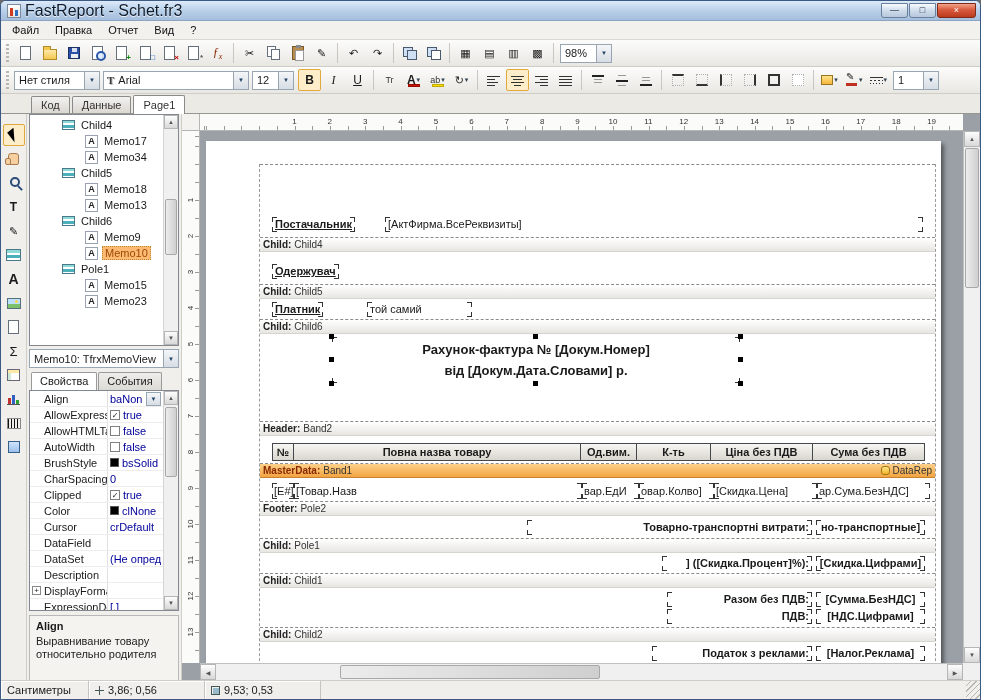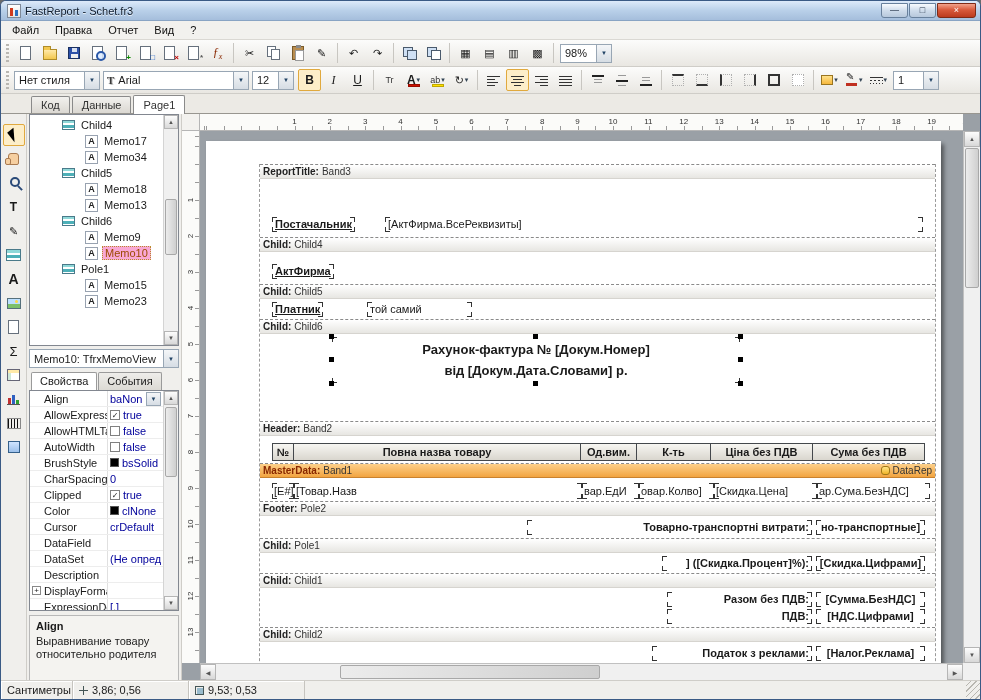--- a/index.html
+++ b/index.html
@@ -6,21 +6,21 @@
 html,body{width:981px;height:700px;overflow:hidden}
 body{font-family:"Liberation Sans",sans-serif;font-size:11px;color:#1a1a1a;background:#6b6b6b}
 button{font-family:inherit;font-size:inherit;color:inherit;cursor:default}
 .window{width:981px;height:700px;display:flex;flex-direction:column;border:1px solid #3a5a85;border-radius:6px 6px 0 0;overflow:hidden;background:#f0efec}
 
 
 .titlebar{height:20px;flex:none;display:flex;align-items:center;gap:4px;padding:0 4px 0 6px;background:linear-gradient(#ddeafa,#b9d0e9 50%,#a5bedc);border-bottom:1px solid #89a4c4}
 .app-icon{width:14px;height:14px;flex:none;background:linear-gradient(#fff,#e4e4e4);border:1px solid #7f8a99;position:relative}
 .app-icon::before{content:"";position:absolute;left:2px;top:3px;width:3px;height:8px;background:#d03a1e}
 .app-icon::after{content:"";position:absolute;left:7px;top:5px;width:3px;height:6px;background:#2a6fc0}
-.title-text{flex:1;font-size:11px;color:#0f1c2d;text-shadow:0 1px 0 rgba(255,255,255,.75);white-space:nowrap;overflow:hidden}
+.title-text{flex:1;font-size:16px;color:#0f1c2d;text-shadow:0 1px 0 rgba(255,255,255,.75);white-space:nowrap;overflow:hidden}
 .winbtns{display:flex;gap:1px;align-self:flex-start;margin-top:2px}
 .wb{width:27px;height:15px;border:1px solid #68809c;border-radius:0 0 3px 3px;display:flex;align-items:center;justify-content:center;font-size:9px;line-height:9px;color:#1c2c40;background:linear-gradient(#f8fbfe,#cfdceb 50%,#b7c8dc)}
 .wb.close{width:39px;background:linear-gradient(#f2a38c,#d85a3c 45%,#bc3a1e);color:#fff;border-color:#7e2a16}
 
 
 .menubar{height:19px;flex:none;display:flex;align-items:center;background:#f2f1ee;border-bottom:1px solid #dad8d3;padding-left:3px}
 .mitem{padding:2px 8px;color:#111}
 
 
 .toolbar{height:27px;flex:none;display:flex;align-items:center;gap:1px;padding:0 4px;background:linear-gradient(#fcfcfb,#e9e7e2);border-bottom:1px solid #cfcdc8}
@@ -106,21 +106,21 @@
 .p-chart{width:13px;height:12px;border-bottom:1px solid #555;background:linear-gradient(#c03030,#c03030) 1px 100%/3px 6px no-repeat,linear-gradient(#3060c0,#3060c0) 5px 100%/3px 9px no-repeat,linear-gradient(#30a030,#30a030) 9px 100%/3px 4px no-repeat}
 .p-bar{width:14px;height:11px;background:repeating-linear-gradient(90deg,#111 0 1px,transparent 1px 3px);border:1px solid #888}
 .p-ole{width:12px;height:12px;border:1px solid #35608a;background:linear-gradient(#cfe4ff,#9cc0ea)}
 
 
 .leftpanel{width:155px;flex:none;display:flex;flex-direction:column;background:#f0efec;border-right:1px solid #cfcdc8;min-height:0;padding:0 2px}
 .treebox{height:232px;flex:none;background:#fff;border:1px solid #828790;position:relative;overflow:hidden}
 .treeitems{position:absolute;left:0;top:2px;right:15px;bottom:0;overflow:hidden}
 .trow{height:16px;display:flex;align-items:center;gap:4px;white-space:nowrap}
 .tlabel{padding:0 2px}
-.trow.sel .tlabel{background:#f9a8d4;border:1px dotted #b98a2c;color:#9c4a00}
+.trow.sel .tlabel{background:#fdba74;border:1px dotted #b98a2c;color:#9c4a00}
 .ticon{flex:none}
 .tband{width:13px;height:10px;border:1px solid #4a7a8a;background:linear-gradient(#8fd8d8 0 2px,#fff 2px 4px,#4db0b8 4px 7px,#fff 7px 10px)}
 .tmemo{width:13px;height:13px;border:1px solid #98a2b0;background:#fff;font-size:9px;font-weight:bold;display:flex;align-items:center;justify-content:center;color:#222}
 .tsb,.gsb{position:absolute;right:0;top:0;bottom:0;width:15px;background:#f0f0f0;border-left:1px solid #d4d4d4}
 .sbtn{position:absolute;background:linear-gradient(#fdfdfd,#d8d8d8);border:1px solid #b5b5b5;color:#555;font-size:6px;display:flex;align-items:center;justify-content:center}
 .tsb .sbtn,.gsb .sbtn{left:0;right:0;height:14px}
 .thumb{position:absolute;background:linear-gradient(90deg,#ececec,#cfcfcf);border:1px solid #a8a8a8;border-radius:2px}
 .splitter{height:3px;flex:none}
 .objcombo{margin:0 0 4px;width:100%}
 .itabs{display:flex;height:18px;flex:none;padding-left:2px}
@@ -637,31 +637,30 @@
       <div class="vruler">
         <span><span class="num" style="top:69px">1</span><span class="num" style="top:105px">2</span><span class="num" style="top:141px">3</span><span class="num" style="top:177px">4</span><span class="num" style="top:213px">5</span><span class="num" style="top:249px">6</span><span class="num" style="top:285px">7</span><span class="num" style="top:321px">8</span><span class="num" style="top:357px">9</span><span class="num" style="top:393px">10</span><span class="num" style="top:429px">11</span><span class="num" style="top:465px">12</span><span class="num" style="top:501px">13</span></span>
         <span class="ticks"></span>
       </div>
 
       <div class="viewport">
         <div class="page">
           <div class="bands">
 
             <div class="band" style="height:73px">
-              <div class="bstrip"><b>ReportTitle:</b><span class="bname">Band3</span></div>
               <div class="bcontent">
                 <div class="obj lbl" style="left:12px;bottom:5px">Постачальник</div>
                 <div class="obj" style="left:125px;right:12px;bottom:5px">[АктФирма.ВсеРеквизиты]</div>
               </div>
             </div>
 
             <div class="band" style="height:47px">
               <div class="bstrip"><b>Child:</b><span class="bname">Child4</span></div>
               <div class="bcontent">
-                <div class="obj lbl" style="left:12px;bottom:5px">АктФирма</div>
+                <div class="obj lbl" style="left:12px;bottom:5px">Одержувач</div>
               </div>
             </div>
 
             <div class="band" style="height:35px">
               <div class="bstrip"><b>Child:</b><span class="bname">Child5</span></div>
               <div class="bcontent">
                 <div class="obj lbl" style="left:12px;top:2px">Платник</div>
                 <div class="obj" style="left:107px;width:105px;top:2px">той самий</div>
               </div>
             </div>
@@ -764,21 +763,21 @@
       <div class="hsb">
         <span class="sbtn" style="left:0">◀</span>
         <span class="thumb" style="left:140px;top:1px;bottom:1px;width:260px"></span>
         <span class="sbtn" style="right:0">▶</span>
       </div>
       <div class="scorner"></div>
     </div>
   </div>
 
   <div class="statusbar">
-    <div class="seg" style="width:72px">
+    <div class="seg" style="width:88px">
         <span>Сантиметры</span>
       </div>
     <div class="seg" style="width:116px">
         <span class="pos-ic"></span>
         <span>3,86; 0,56</span>
       </div>
     <div class="seg" style="width:116px">
         <span class="size-ic"></span>
         <span>9,53; 0,53</span>
       </div>

